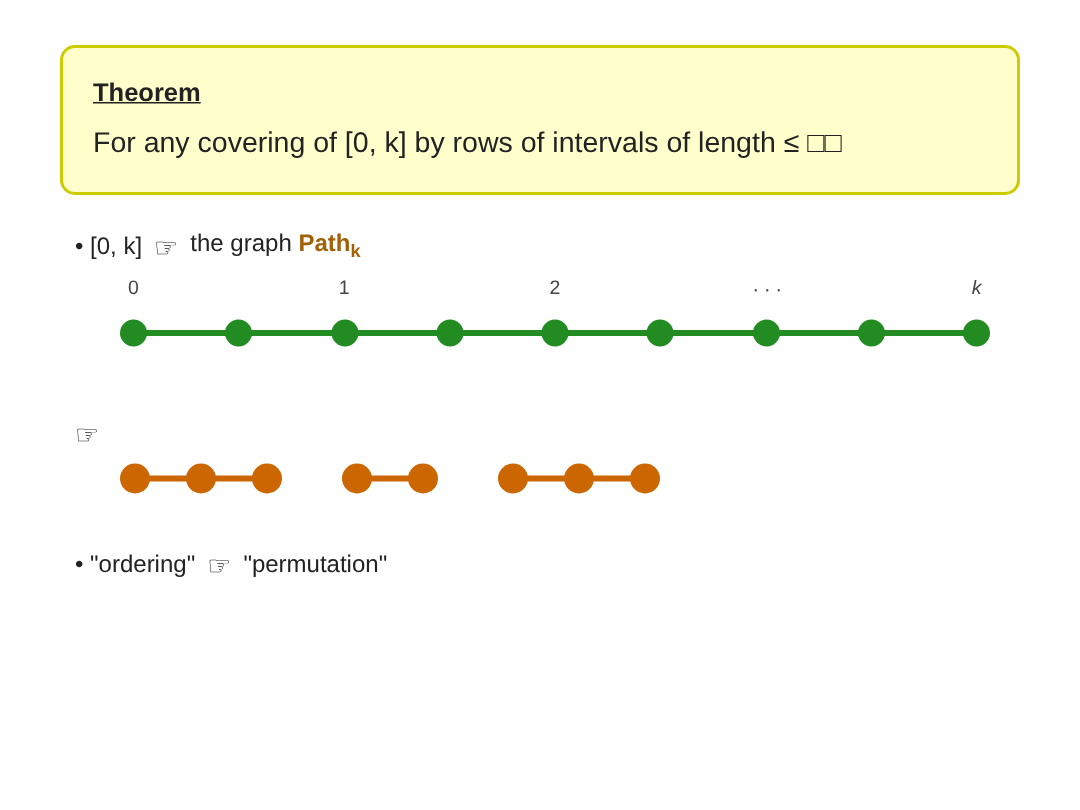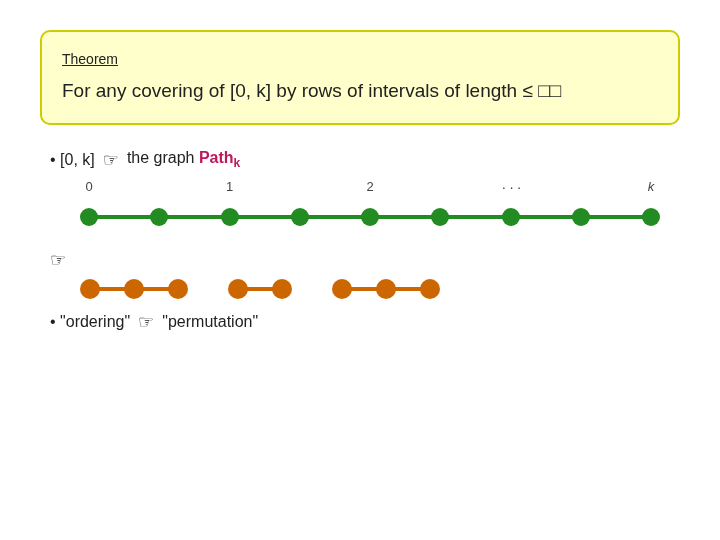--- a/index.html
+++ b/index.html
@@ -25,52 +25,52 @@
 
     .theorem-box {
       background: #ffffcc;
       border: 2px solid #cccc00;
       border-radius: 10px;
       padding: 16px 20px;
       line-height: 1.6;
     }
 
     .theorem-title {
-      font-weight: normal;
+      font-weight: bold;
       text-decoration: underline;
-      font-size: 14px;
+      font-size: 17px;
       margin-bottom: 6px;
     }
 
     .theorem-body {
       font-size: 19px;
     }
 
     .bullet-section {
       display: flex;
       flex-direction: column;
-      gap: 12px;
+      gap: 37px;
       padding-left: 10px;
     }
 
     .bullet-item {
       display: flex;
       flex-direction: column;
       gap: 8px;
     }
 
     .bullet-text {
       font-size: 16px;
       display: flex;
       align-items: center;
       gap: 8px;
     }
 
     .green-text {
-      color: #be185d;
+      color: #a16207;
       font-weight: bold;
     }
 
     .arrow-symbol {
       font-size: 18px;
     }
 
     
     .path-graph {
       display: flex;

